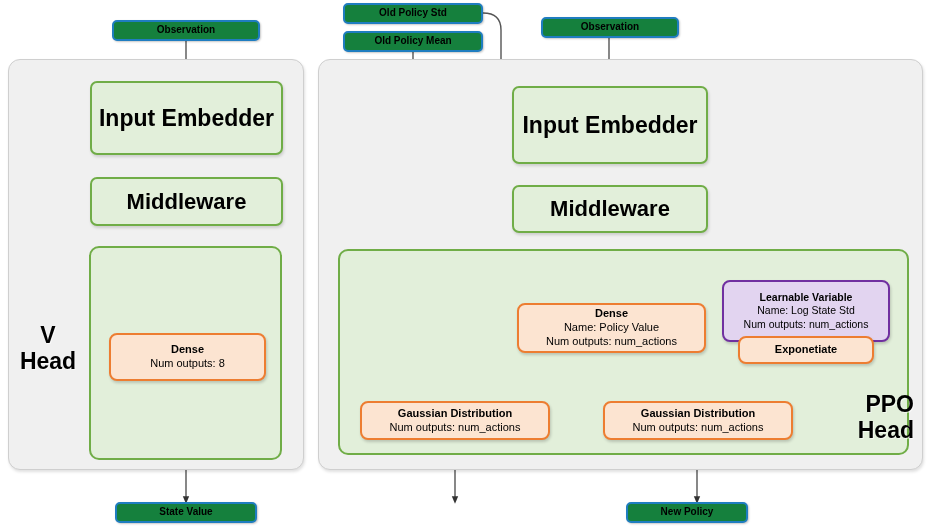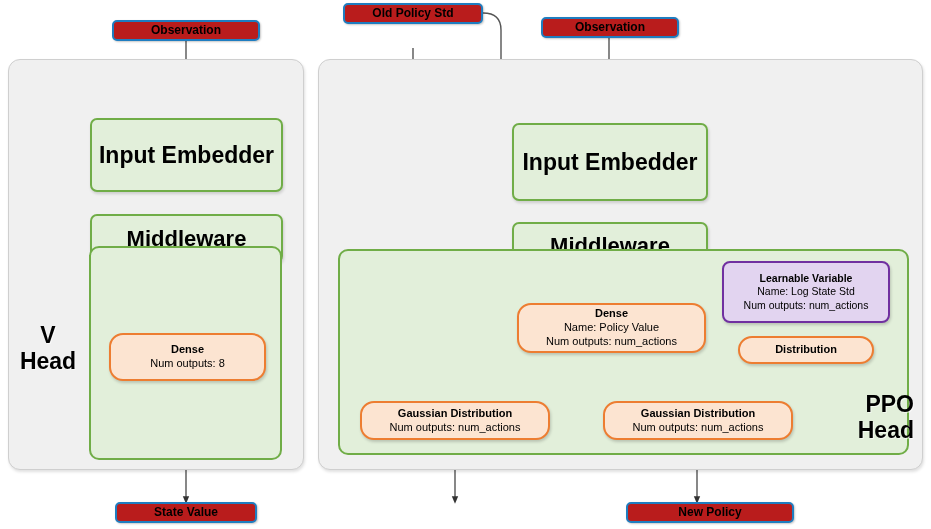--- a/index.html
+++ b/index.html
@@ -32,46 +32,46 @@
     position:absolute;box-sizing:border-box;
     display:flex;flex-direction:column;
     align-items:center;justify-content:center;
     text-align:center;line-height:1.25;
     border-radius:6px;
   }
   .node .ttl{font-weight:bold;}
   .node .sub{font-weight:normal;}
 
   .blue{
-    background:#b91c1c;
+    background:#15803d;
     border:2px solid #1f7dc0;
     border-radius:5px;
     box-shadow:1px 1px 2px rgba(0,0,0,.22);
-    font-size:12px;font-weight:bold;color:#000;
+    font-size:10px;font-weight:bold;color:#000;
   }
   .greenbox{
     background:#e2efda;
     border:2px solid #70ad47;
     border-radius:7px;
     box-shadow:1px 2px 3px rgba(0,0,0,.15);
-    font-weight:bold;color:#000;margin-top:37px;
+    font-weight:bold;color:#000;
   }
   .orange{
     background:#fce4d1;
     border:2px solid #ed7d31;
-    border-radius:14px;
+    border-radius:8px;
     box-shadow:1px 2px 3px rgba(0,0,0,.18);
     font-size:11px;color:#000;
   }
   .purple{
     background:#e2d4f0;
     border:2px solid #7030a0;
     border-radius:8px;
     box-shadow:1px 2px 3px rgba(0,0,0,.18);
-    font-size:10.5px;color:#000;
+    font-size:10.5px;color:#000;margin-top:19px;
   }
 
   .head-label{
     position:absolute;
     font-size:23px;font-weight:bold;color:#000;
     text-align:center;line-height:1.15;
     text-shadow:1px 1px 0 rgba(255,255,255,.6);
   }
 
   svg.edges{position:absolute;left:0;top:0;width:931px;height:529px;pointer-events:none;}
@@ -114,20 +114,23 @@
   </svg>
 
   <div class="node blue" style="left:112px;top:20px;width:148px;height:21px;">
     <span class="ttl">Observation</span>
   </div>
 
   <div class="node blue" style="left:343px;top:3px;width:140px;height:21px;">
     <span class="ttl">Old Policy Std</span>
   </div>
 
+  <div class="node blue" style="left:343px;top:31px;width:140px;height:21px;">
+    <span class="ttl">Old Policy Mean</span>
+  </div>
 
   <div class="node blue" style="left:541px;top:17px;width:138px;height:21px;">
     <span class="ttl">Observation</span>
   </div>
 
   <div class="group-gray" style="left:8px;top:59px;width:296px;height:411px;"></div>
 
   <div class="head-label" style="left:10px;top:322px;width:76px;">
     <span>V</span><br>
     <span>Head</span>
@@ -171,38 +174,38 @@
     <span class="sub">Num outputs: num_actions</span>
   </div>
 
   <div class="node purple" style="left:722px;top:261px;width:168px;height:62px;">
     <span class="ttl">Learnable Variable</span>
     <span class="sub">Name: Log State Std</span>
     <span class="sub">Num outputs: num_actions</span>
   </div>
 
   <div class="node orange" style="left:738px;top:336px;width:136px;height:28px;">
-    <span class="ttl">Distribution</span>
+    <span class="ttl">Exponetiate</span>
   </div>
 
   <div class="node orange" style="left:360px;top:401px;width:190px;height:39px;">
     <span class="ttl">Gaussian Distribution</span>
     <span class="sub">Num outputs: num_actions</span>
   </div>
 
   <div class="node orange" style="left:603px;top:401px;width:190px;height:39px;">
     <span class="ttl">Gaussian Distribution</span>
     <span class="sub">Num outputs: num_actions</span>
   </div>
 
   <div class="node blue" style="left:115px;top:502px;width:142px;height:21px;">
     <span class="ttl">State Value</span>
   </div>
 
   <div class="node blue" style="left:389px;top:502px;width:120px;height:21px;margin-top:48px;">
     <span class="ttl">Old Policy</span>
   </div>
 
-  <div class="node blue" style="left:626px;top:502px;width:168px;height:21px;">
+  <div class="node blue" style="left:626px;top:502px;width:122px;height:21px;">
     <span class="ttl">New Policy</span>
   </div>
 
 </div>
 
 </body></html>

